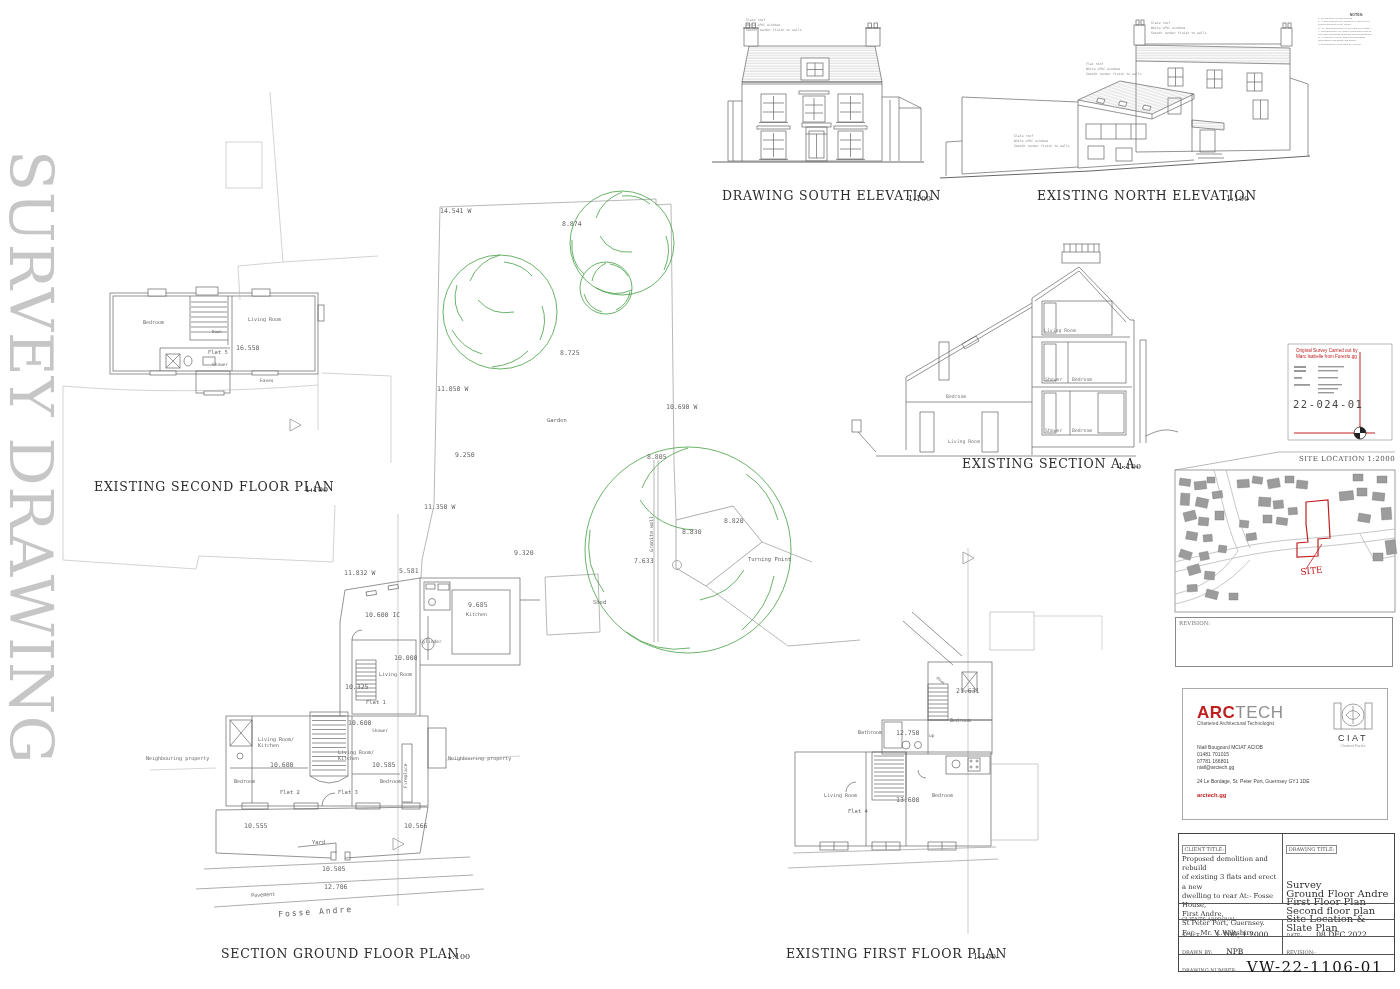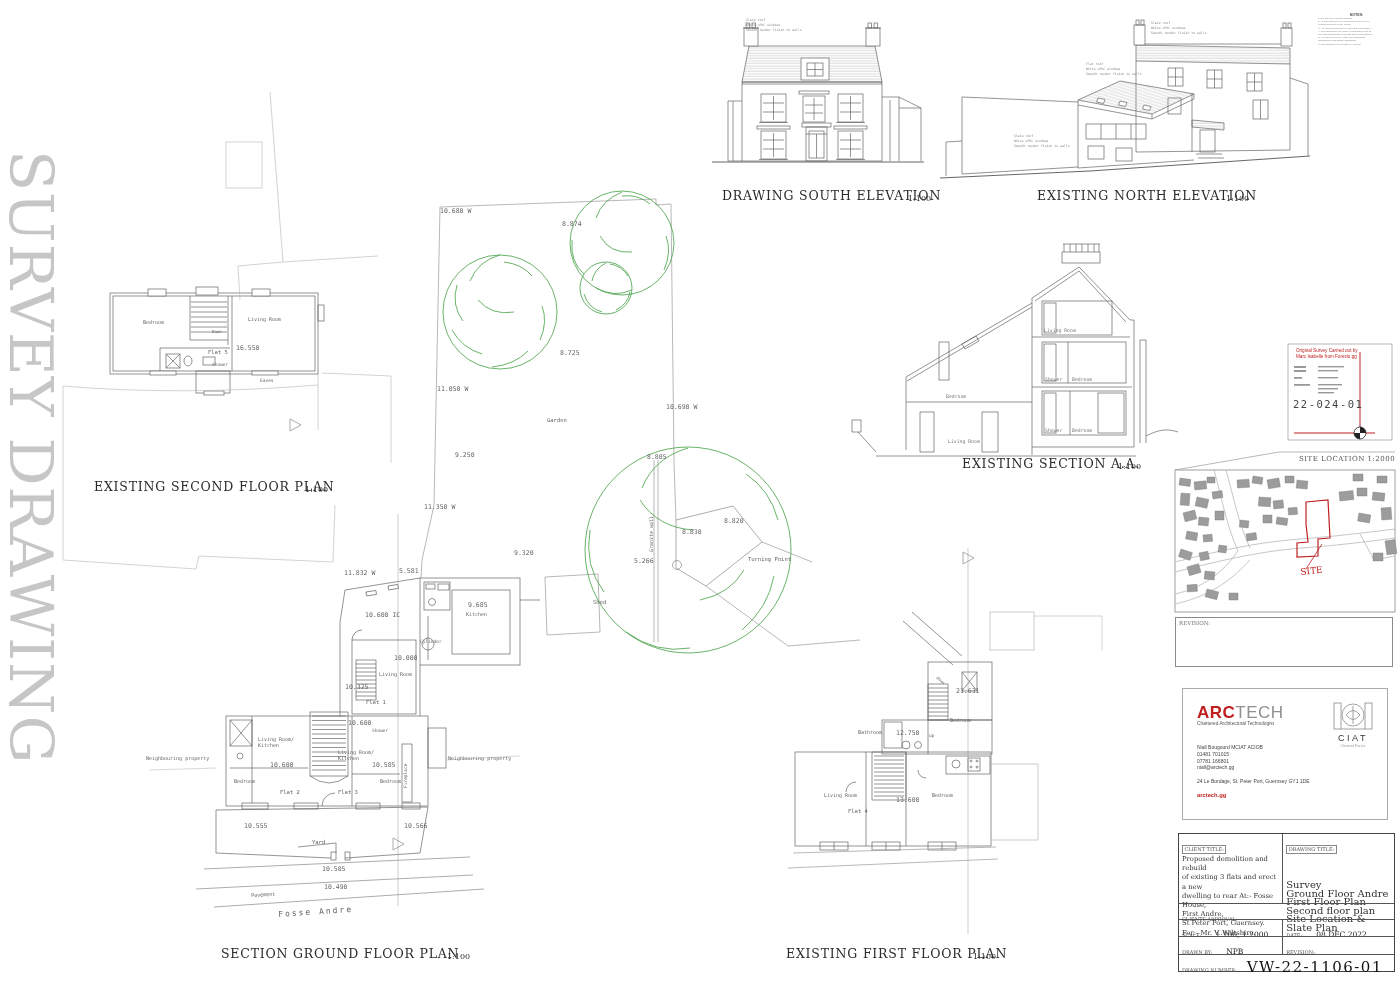--- a/index.html
+++ b/index.html
@@ -378,30 +378,30 @@
       <span class="ann" style="left: 1037px; top: 190px; font-size: 12.5px; color: rgb(43, 43, 43); font-family: &quot;DejaVu Serif&quot;, serif; letter-spacing: 0.8px;">EXISTING NORTH ELEVATION</span>
       <span class="ann" style="left: 1226px; top: 195px; font-size: 8px; color: rgb(43, 43, 43); font-family: &quot;DejaVu Serif&quot;, serif;">1:100</span>
       <span class="ann" style="left: 962px; top: 458px; font-size: 12.5px; color: rgb(43, 43, 43); font-family: &quot;DejaVu Serif&quot;, serif; letter-spacing: 0.8px;">EXISTING SECTION A.A.</span>
       <span class="ann" style="left: 1118px; top: 463px; font-size: 8px; color: rgb(43, 43, 43); font-family: &quot;DejaVu Serif&quot;, serif;">1:100</span>
       <span class="ann" style="left: 94px; top: 481px; font-size: 12.5px; color: rgb(43, 43, 43); font-family: &quot;DejaVu Serif&quot;, serif; letter-spacing: 0.8px;">EXISTING  SECOND FLOOR PLAN</span>
       <span class="ann" style="left: 305px; top: 486px; font-size: 8px; color: rgb(43, 43, 43); font-family: &quot;DejaVu Serif&quot;, serif;">1:100</span>
       <span class="ann" style="left: 221px; top: 948px; font-size: 12.5px; color: rgb(43, 43, 43); font-family: &quot;DejaVu Serif&quot;, serif; letter-spacing: 0.8px;">SECTION  GROUND FLOOR PLAN</span>
       <span class="ann" style="left: 447px; top: 953px; font-size: 8px; color: rgb(43, 43, 43); font-family: &quot;DejaVu Serif&quot;, serif;">1:100</span>
       <span class="ann" style="left: 786px; top: 948px; font-size: 12.5px; color: rgb(43, 43, 43); font-family: &quot;DejaVu Serif&quot;, serif; letter-spacing: 0.8px;">EXISTING FIRST FLOOR PLAN</span>
       <span class="ann" style="left: 973px; top: 953px; font-size: 8px; color: rgb(43, 43, 43); font-family: &quot;DejaVu Serif&quot;, serif;">1:100</span>
-      <span class="ann" style="left: 440px; top: 208px; font-size: 6.5px; color: rgb(102, 102, 102); font-family: &quot;DejaVu Sans Mono&quot;, monospace;">10.680 W</span>
+      <span class="ann" style="left: 440px; top: 208px; font-size: 6.5px; color: rgb(102, 102, 102); font-family: &quot;DejaVu Sans Mono&quot;, monospace;">14.541 W</span>
       <span class="ann" style="left: 562px; top: 221px; font-size: 6.5px; color: rgb(102, 102, 102); font-family: &quot;DejaVu Sans Mono&quot;, monospace;">8.874</span>
       <span class="ann" style="left: 560px; top: 350px; font-size: 6.5px; color: rgb(102, 102, 102); font-family: &quot;DejaVu Sans Mono&quot;, monospace;">8.725</span>
       <span class="ann" style="left: 437px; top: 386px; font-size: 6.5px; color: rgb(102, 102, 102); font-family: &quot;DejaVu Sans Mono&quot;, monospace;">11.050 W</span>
       <span class="ann" style="left: 666px; top: 404px; font-size: 6.5px; color: rgb(102, 102, 102); font-family: &quot;DejaVu Sans Mono&quot;, monospace;">10.690 W</span>
       <span class="ann" style="left: 455px; top: 452px; font-size: 6.5px; color: rgb(102, 102, 102); font-family: &quot;DejaVu Sans Mono&quot;, monospace;">9.250</span>
       <span class="ann" style="left: 424px; top: 504px; font-size: 6.5px; color: rgb(102, 102, 102); font-family: &quot;DejaVu Sans Mono&quot;, monospace;">11.350 W</span>
       <span class="ann" style="left: 647px; top: 454px; font-size: 6.5px; color: rgb(102, 102, 102); font-family: &quot;DejaVu Sans Mono&quot;, monospace;">8.805</span>
       <span class="ann" style="left: 514px; top: 550px; font-size: 6.5px; color: rgb(102, 102, 102); font-family: &quot;DejaVu Sans Mono&quot;, monospace;">9.320</span>
-      <span class="ann" style="left: 634px; top: 558px; font-size: 6.5px; color: rgb(102, 102, 102); font-family: &quot;DejaVu Sans Mono&quot;, monospace;">5.266</span>
+      <span class="ann" style="left: 634px; top: 558px; font-size: 6.5px; color: rgb(102, 102, 102); font-family: &quot;DejaVu Sans Mono&quot;, monospace;">7.633</span>
       <span class="ann" style="left: 682px; top: 529px; font-size: 6.5px; color: rgb(102, 102, 102); font-family: &quot;DejaVu Sans Mono&quot;, monospace;">8.830</span>
       <span class="ann" style="left: 724px; top: 518px; font-size: 6.5px; color: rgb(102, 102, 102); font-family: &quot;DejaVu Sans Mono&quot;, monospace;">8.820</span>
       <span class="ann" style="left: 547px; top: 418px; font-size: 5.5px; color: rgb(102, 102, 102); font-family: &quot;DejaVu Sans Mono&quot;, monospace;">Garden</span>
       <span class="ann" style="left: 593px; top: 600px; font-size: 5.5px; color: rgb(102, 102, 102); font-family: &quot;DejaVu Sans Mono&quot;, monospace;">Shed</span>
       <span class="ann" style="left: 748px; top: 557px; font-size: 5.5px; color: rgb(102, 102, 102); font-family: &quot;DejaVu Sans Mono&quot;, monospace;">Turning Point</span>
       <span class="ann" style="left: 649px; top: 552px; font-size: 5px; color: rgb(102, 102, 102); font-family: &quot;DejaVu Sans Mono&quot;, monospace; transform: rotate(-90deg);">Granite wall</span>
       <span class="ann" style="left: 344px; top: 570px; font-size: 6.5px; color: rgb(102, 102, 102); font-family: &quot;DejaVu Sans Mono&quot;, monospace;">11.832 W</span>
       <span class="ann" style="left: 399px; top: 568px; font-size: 6.5px; color: rgb(102, 102, 102); font-family: &quot;DejaVu Sans Mono&quot;, monospace;">5.581</span>
       <span class="ann" style="left: 365px; top: 612px; font-size: 6.5px; color: rgb(102, 102, 102); font-family: &quot;DejaVu Sans Mono&quot;, monospace;">10.600 IC</span>
       <span class="ann" style="left: 468px; top: 602px; font-size: 6.5px; color: rgb(102, 102, 102); font-family: &quot;DejaVu Sans Mono&quot;, monospace;">9.685</span>
@@ -423,21 +423,21 @@
       <span class="ann" style="left: 280px; top: 790px; font-size: 5.5px; color: rgb(102, 102, 102); font-family: &quot;DejaVu Sans Mono&quot;, monospace;">Flat 2</span>
       <span class="ann" style="left: 338px; top: 790px; font-size: 5.5px; color: rgb(102, 102, 102); font-family: &quot;DejaVu Sans Mono&quot;, monospace;">Flat 3</span>
       <span class="ann" style="left: 380px; top: 779px; font-size: 5px; color: rgb(102, 102, 102); font-family: &quot;DejaVu Sans Mono&quot;, monospace;">Bedroom</span>
       <span class="ann" style="left: 404px; top: 788px; font-size: 4.5px; color: rgb(102, 102, 102); font-family: &quot;DejaVu Sans Mono&quot;, monospace; transform: rotate(-90deg);">Fireplace</span>
       <span class="ann" style="left: 146px; top: 756px; font-size: 5px; color: rgb(102, 102, 102); font-family: &quot;DejaVu Sans Mono&quot;, monospace;">Neighbouring property</span>
       <span class="ann" style="left: 448px; top: 756px; font-size: 5px; color: rgb(102, 102, 102); font-family: &quot;DejaVu Sans Mono&quot;, monospace;">Neighbouring property</span>
       <span class="ann" style="left: 244px; top: 823px; font-size: 6.5px; color: rgb(102, 102, 102); font-family: &quot;DejaVu Sans Mono&quot;, monospace;">10.555</span>
       <span class="ann" style="left: 404px; top: 823px; font-size: 6.5px; color: rgb(102, 102, 102); font-family: &quot;DejaVu Sans Mono&quot;, monospace;">10.566</span>
       <span class="ann" style="left: 312px; top: 840px; font-size: 5.5px; color: rgb(102, 102, 102); font-family: &quot;DejaVu Sans Mono&quot;, monospace;">Yard</span>
       <span class="ann" style="left: 322px; top: 866px; font-size: 6.5px; color: rgb(102, 102, 102); font-family: &quot;DejaVu Sans Mono&quot;, monospace;">10.505</span>
-      <span class="ann" style="left: 324px; top: 884px; font-size: 6.5px; color: rgb(102, 102, 102); font-family: &quot;DejaVu Sans Mono&quot;, monospace;">10.490</span>
+      <span class="ann" style="left: 324px; top: 884px; font-size: 6.5px; color: rgb(102, 102, 102); font-family: &quot;DejaVu Sans Mono&quot;, monospace;">12.706</span>
       <span class="ann" style="left: 251px; top: 893px; font-size: 5px; color: rgb(102, 102, 102); font-family: &quot;DejaVu Sans Mono&quot;, monospace; transform: rotate(-3deg);">Pavement</span>
       <span class="ann" style="left: 278px; top: 911px; font-size: 8px; color: rgb(102, 102, 102); font-family: &quot;DejaVu Sans Mono&quot;, monospace; transform: rotate(-4deg); letter-spacing: 2px;">Fosse Andre</span>
       <span class="ann" style="left: 143px; top: 320px; font-size: 5px; color: rgb(102, 102, 102); font-family: &quot;DejaVu Sans Mono&quot;, monospace;">Bedroom</span>
       <span class="ann" style="left: 248px; top: 317px; font-size: 5px; color: rgb(102, 102, 102); font-family: &quot;DejaVu Sans Mono&quot;, monospace;">Living Room</span>
       <span class="ann" style="left: 236px; top: 345px; font-size: 6.5px; color: rgb(102, 102, 102); font-family: &quot;DejaVu Sans Mono&quot;, monospace;">16.550</span>
       <span class="ann" style="left: 208px; top: 350px; font-size: 5.5px; color: rgb(102, 102, 102); font-family: &quot;DejaVu Sans Mono&quot;, monospace;">Flat 5</span>
       <span class="ann" style="left: 212px; top: 363px; font-size: 4.5px; color: rgb(102, 102, 102); font-family: &quot;DejaVu Sans Mono&quot;, monospace;">Shower</span>
       <span class="ann" style="left: 260px; top: 379px; font-size: 4.5px; color: rgb(102, 102, 102); font-family: &quot;DejaVu Sans Mono&quot;, monospace;">Eaves</span>
       <span class="ann" style="left: 212px; top: 330px; font-size: 4px; color: rgb(102, 102, 102); font-family: &quot;DejaVu Sans Mono&quot;, monospace;">Down</span>
       <span class="ann" style="left: 938px; top: 676px; font-size: 4px; color: rgb(102, 102, 102); font-family: &quot;DejaVu Sans Mono&quot;, monospace; transform: rotate(40deg);">down</span>

